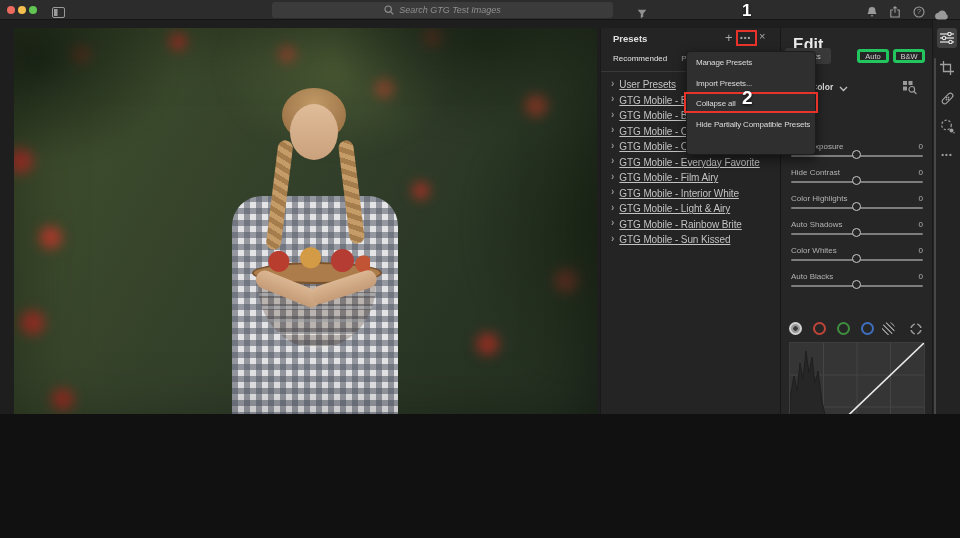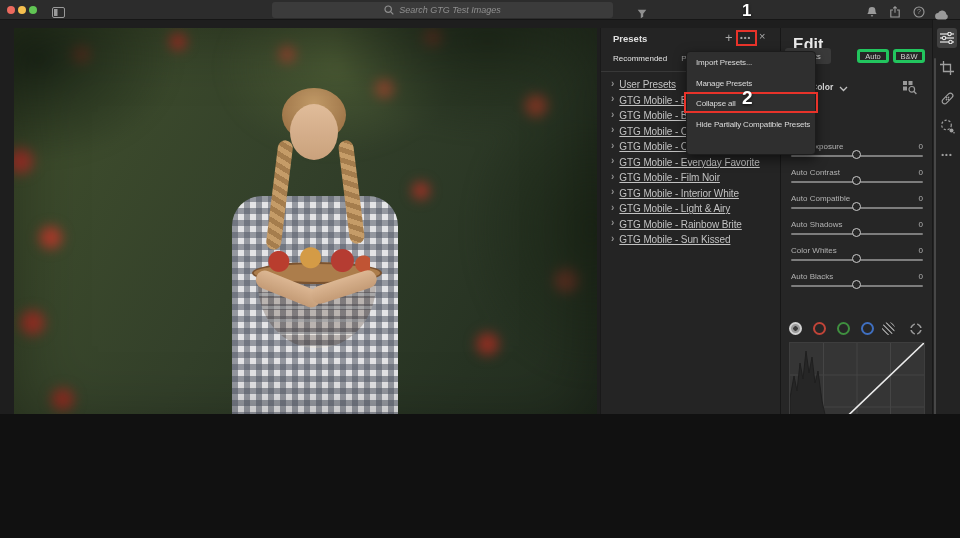--- a/index.html
+++ b/index.html
@@ -261,21 +261,21 @@
       <div class="preset-row">
           <span class="chev">›</span>
           <span class="plabel">GTG Mobile - Cozy Li</span>
         </div>
       <div class="preset-row">
           <span class="chev">›</span>
           <span class="plabel">GTG Mobile - Everyday Favorite</span>
         </div>
       <div class="preset-row">
           <span class="chev">›</span>
-          <span class="plabel">GTG Mobile - Film Noir</span>
+          <span class="plabel">GTG Mobile - Film Airy</span>
         </div>
       <div class="preset-row">
           <span class="chev">›</span>
           <span class="plabel">GTG Mobile - Interior White</span>
         </div>
       <div class="preset-row">
           <span class="chev">›</span>
           <span class="plabel">GTG Mobile - Light &amp; Airy</span>
         </div>
       <div class="preset-row">
@@ -312,27 +312,27 @@
     </div>
 
     <div class="sliders">
       <div class="slider-row">
         <span class="slabel">Auto Exposure</span>
           <span class="svalue">0</span>
         <div class="strack"></div>
           <div class="shandle"></div>
       </div>
       <div class="slider-row">
-        <span class="slabel">Auto Contrast</span>
-          <span class="svalue">0</span>
-        <div class="strack"></div>
-          <div class="shandle"></div>
-      </div>
-      <div class="slider-row">
-        <span class="slabel">Auto Compatible</span>
+        <span class="slabel">Hide Contrast</span>
+          <span class="svalue">0</span>
+        <div class="strack"></div>
+          <div class="shandle"></div>
+      </div>
+      <div class="slider-row">
+        <span class="slabel">Color Highlights</span>
           <span class="svalue">0</span>
         <div class="strack"></div>
           <div class="shandle"></div>
       </div>
       <div class="slider-row">
         <span class="slabel">Auto Shadows</span>
           <span class="svalue">0</span>
         <div class="strack"></div>
           <div class="shandle"></div>
       </div>
@@ -451,22 +451,22 @@
     
 
     
     
     
     
     
   </div>
 
   <div class="menu">
+    <div class="menu-item">Manage Presets</div>
     <div class="menu-item">Import Presets...</div>
-    <div class="menu-item">Manage Presets</div>
     <div class="menu-item">Collapse all</div>
     <div class="menu-item">Hide Partially Compatible Presets</div>
   </div>
   <div class="menu-highlight"></div>
   <div class="redbox-dots"></div>
   <div class="callout callout-1">1</div>
   <div class="callout callout-2">2</div>
 
 </div>
 

